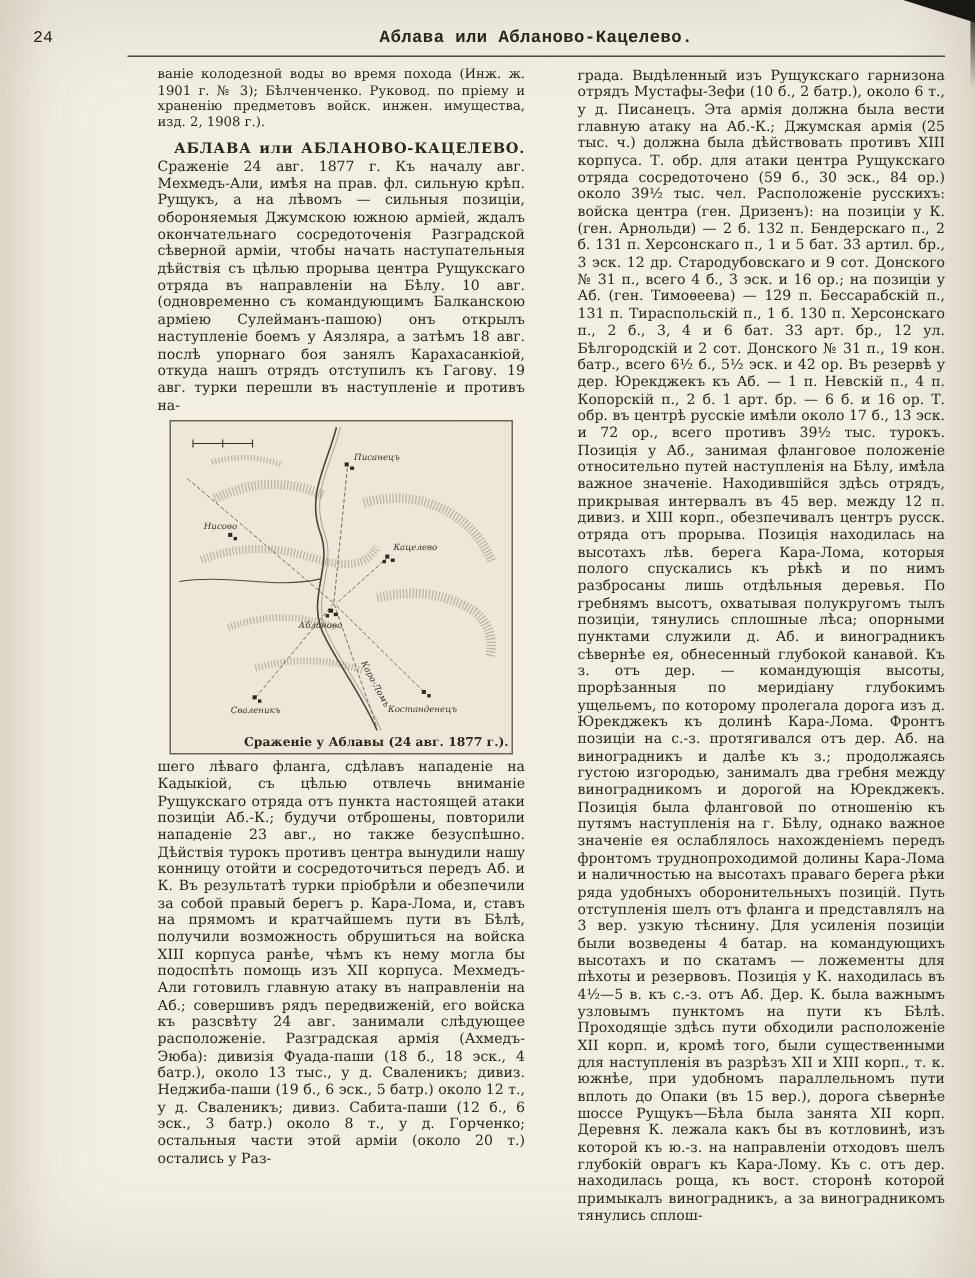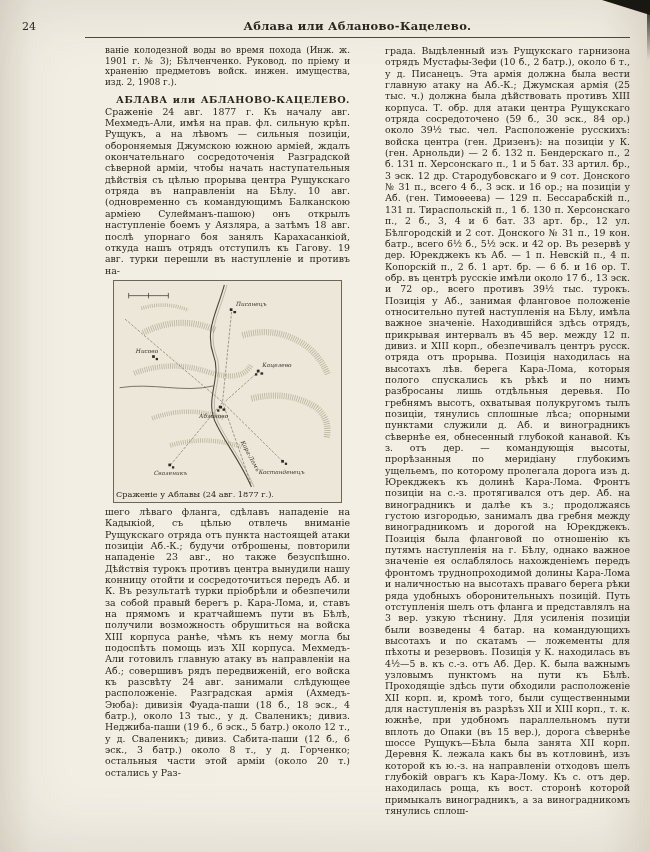--- a/index.html
+++ b/index.html
@@ -17,21 +17,21 @@
   .artifact-corner {
     position: absolute; top: 0; right: 0;
     width: 0; height: 0;
     border-top: 15px solid #191712;
     border-left: 48px solid transparent;
   }
   .artifact-edge {
     position: absolute; top: 0; right: 0; width: 3px; height: 60px;
     background: linear-gradient(#191712, rgba(25,23,18,0));
   }
-  .header { position: absolute; top: 19px; left: 85px; width: 545px; }
+  .header { position: absolute; top: 19px; left: 85px; width: 545px; font-family: Liberation Mono, monospace; }
   .pagenum { position: absolute; left: -63px; top: 1px; font-size: 11px; }
   .running-title {
     display: block; text-align: center;
     font-weight: bold; font-size: 11.5px; letter-spacing: .3px;
   }
   .rule { position: absolute; top: 37px; left: 85px; width: 545px; height: 0;
           border-top: 1px solid #4d473c; }
   .columns { position: absolute; top: 45px; left: 85px; width: 545px;
              display: flex; gap: 15px; }
   .col { width: 265px; font-size: 9.4px; line-height: 11.35px; text-align: justify; margin-left: 20px; }
@@ -39,21 +39,21 @@
   .intro { font-size: 8.8px; line-height: 10.6px; margin-bottom: 7px; }
   .ind { text-indent: 11px; }
   b.runin { font-size: 9.7px; letter-spacing: .5px; }
   figure.map-figure {
     margin: 4px 8px 3px 8px;
     border: 1px solid #6d6657;
     background: #ece7d8;
     padding: 2px 2px 0 2px;
   }
   figure.map-figure svg { display: block; width: 100%; height: auto; }
-  figcaption { text-align: left; font-size: 8.2px; line-height: 10px; padding: 2px 0 3px; }
+  figcaption { text-align: right; font-size: 8.2px; line-height: 10px; padding: 2px 0 3px; font-weight: bold; }
   .maplabel { font-size: 6.4px; font-style: italic; fill: #39332a; font-family: "DejaVu Serif", serif; }
 </style>
 </head>
 <body>
 
 <div class="page">
 
   <div class="artifact-corner"></div>
   <div class="artifact-edge"></div>
 

